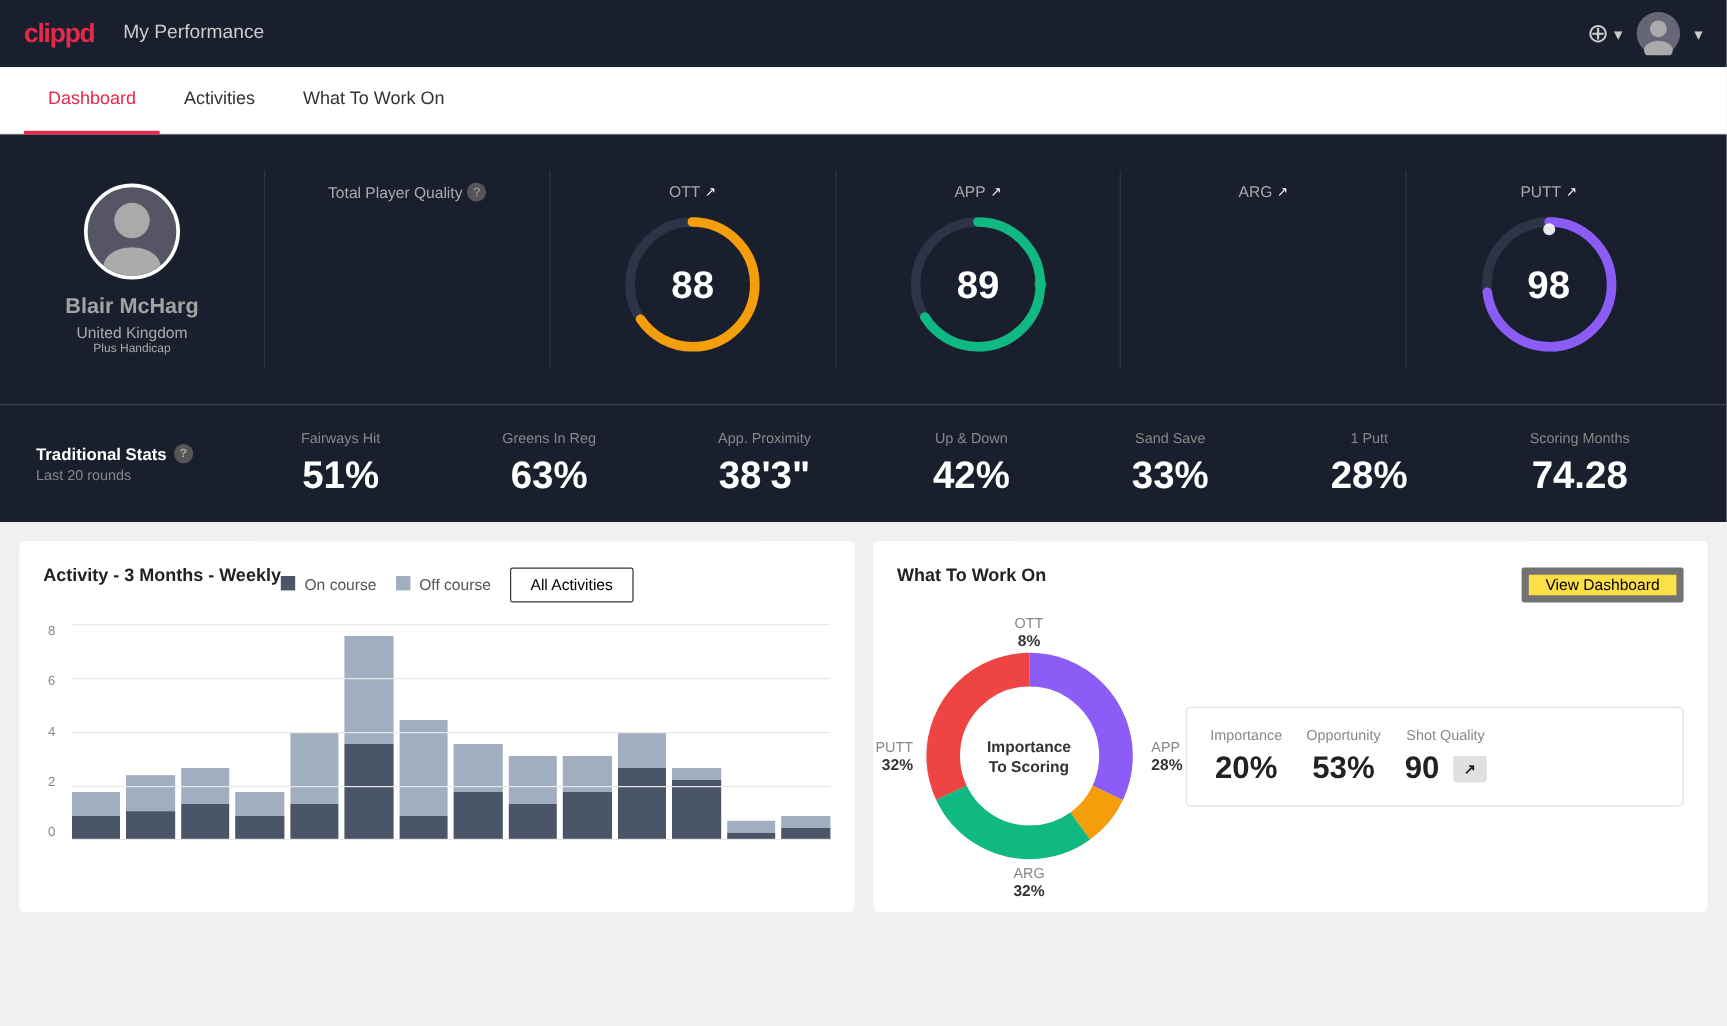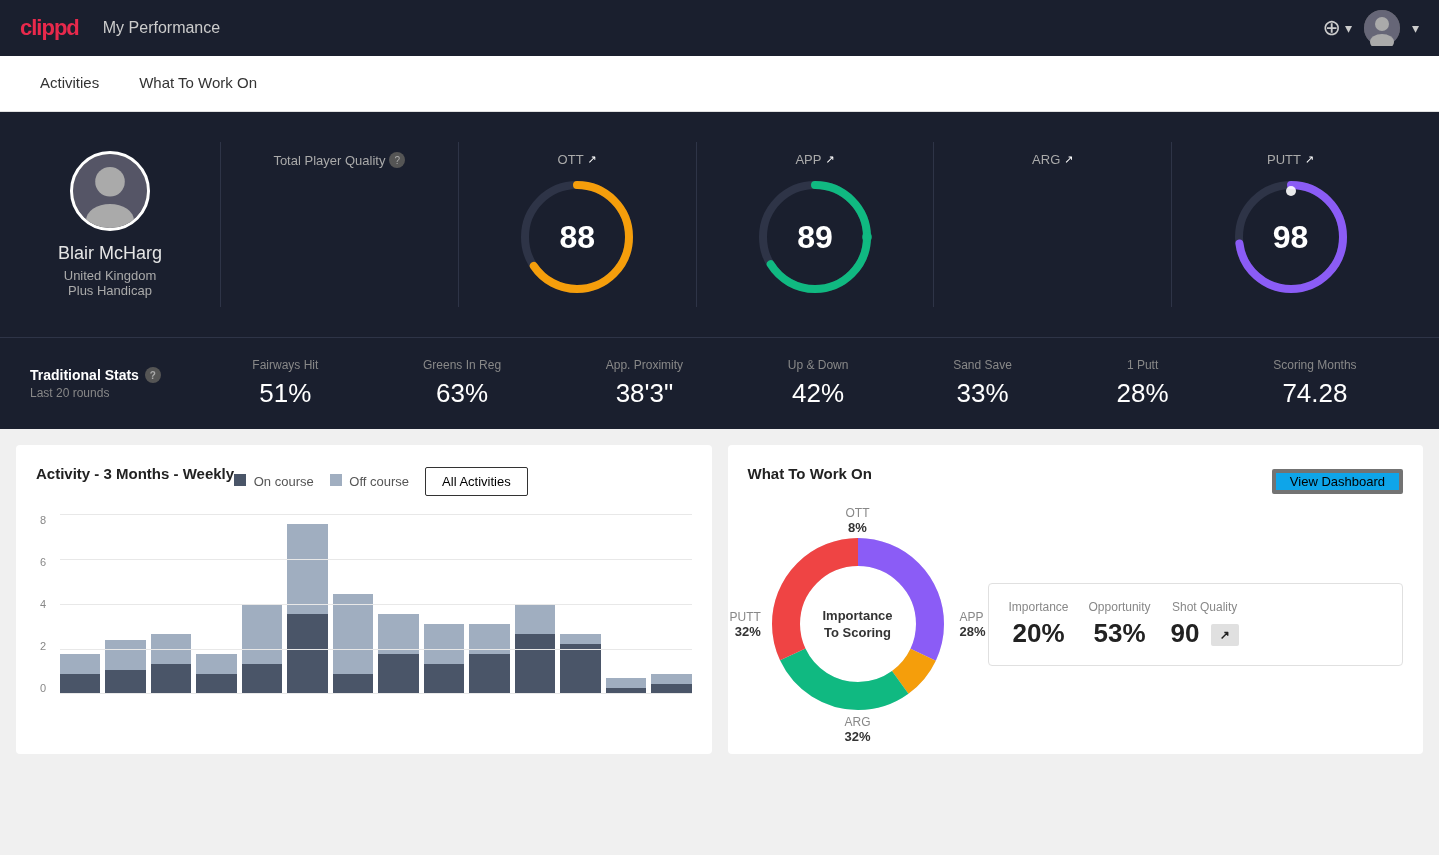--- a/index.html
+++ b/index.html
@@ -48,23 +48,23 @@
     }
     .player-info { min-width: 160px; display: flex; flex-direction: column; align-items: center; }
     .player-avatar {
       width: 80px; height: 80px; border-radius: 50%;
       border: 3px solid #fff;
       background: #888;
       overflow: hidden;
       display: flex; align-items: center; justify-content: center;
       margin-bottom: 12px;
     }
-    .player-name { color: #e5e5e5; font-size: 18px; font-weight: 400; text-align: center; }
+    .player-name { color: #a3a3a3; font-size: 18px; font-weight: 700; text-align: center; }
     .player-country { color: #aaa; font-size: 13px; margin-top: 4px; text-align: center; }
-    .player-handicap { color: #aaa; font-size: 13px; text-align: center; }
+    .player-handicap { color: #aaa; font-size: 10px; text-align: center; }
 
     .metrics { display: flex; gap: 0; flex: 1; border-left: 1px solid #2e3447; }
     .metric-item {
       flex: 1;
       display: flex;
       flex-direction: column;
       align-items: center;
       padding: 10px 20px;
       border-right: 1px solid #2e3447;
       position: relative;
@@ -88,41 +88,41 @@
       padding: 20px 30px;
       border-top: 1px solid #2e3447;
       gap: 10px;
     }
     .trad-label { min-width: 160px; }
     .trad-label-title { color: #fff; font-size: 14px; font-weight: 600; display: flex; align-items: center; gap: 6px; }
     .trad-label-sub { color: #888; font-size: 12px; margin-top: 3px; }
     .trad-items { display: flex; flex: 1; justify-content: space-around; }
     .trad-item { text-align: center; }
     .trad-item-label { color: #888; font-size: 12px; margin-bottom: 6px; }
-    .trad-item-value { color: #fff; font-size: 26px; font-weight: 400; }
+    .trad-item-value { color: #fff; font-size: 32px; font-weight: 700; }
 
     
     .bottom { display: flex; gap: 16px; padding: 16px; background: #f0f0f0; }
     .panel { background: #fff; border-radius: 4px; padding: 20px; flex: 1; }
     .panel-title { font-size: 15px; font-weight: 600; color: #222; margin-bottom: 16px; }
 
     
     .chart-header { display: flex; align-items: center; margin-bottom: 16px; }
     .chart-legend { display: flex; gap: 16px; align-items: center; font-size: 13px; color: #555; }
     .legend-dot { width: 12px; height: 12px; display: inline-block; margin-right: 4px; }
     .all-activities-btn {
       border: 1px solid #333; background: #fff;
       padding: 6px 16px; font-size: 13px; cursor: pointer; border-radius: 2px;
     }
 
     
     .wtwo-panel { flex: 1; }
     .wtwo-header { display: flex; justify-content: space-between; align-items: center; margin-bottom: 16px; }
     .view-dashboard-btn {
-      border: 4px solid #737373; background: #0ea5e9;
+      border: 6px solid #737373; background: #fde047;
       padding: 1px 14px; font-size: 13px; cursor: pointer; border-radius: 2px;
     }
     .wtwo-content { display: flex; gap: 20px; align-items: center; }
 
     .arb-card { border: 1px solid #e0e0e0; border-radius: 4px; padding: 16px 20px; flex: 1; min-width: 280px; }
     .arb-card-title { display: flex; align-items: center; gap: 8px; font-size: 15px; font-weight: 600; margin-bottom: 14px; }
     .arb-dot { width: 12px; height: 12px; border-radius: 50%; background: #e8294c; }
     .arb-metrics { display: flex; gap: 20px; }
     .arb-metric { text-align: center; }
     .arb-metric-label { font-size: 12px; color: #888; margin-bottom: 4px; }
@@ -147,20 +147,21 @@
         <circle cx="18" cy="18" r="18" fill="#667"></circle>
         <circle cx="18" cy="14" r="7" fill="#aaa"></circle>
         <ellipse cx="18" cy="32" rx="12" ry="8" fill="#aaa"></ellipse>
       </svg>
     </div>
     <span style="color:#ccc;font-size:14px;">▾</span>
   </div>
 </nav>
 
 <div class="tabs">
+  <div class="tab active">Dashboard</div>
   <div class="tab">Activities</div>
   <div class="tab">What To Work On</div>
 </div>
 
 <div class="hero">
 
   <div class="player-info">
     <div class="player-avatar">
       <svg width="80" height="80" viewBox="0 0 80 80">
         <circle cx="40" cy="40" r="40" fill="#556"></circle>

